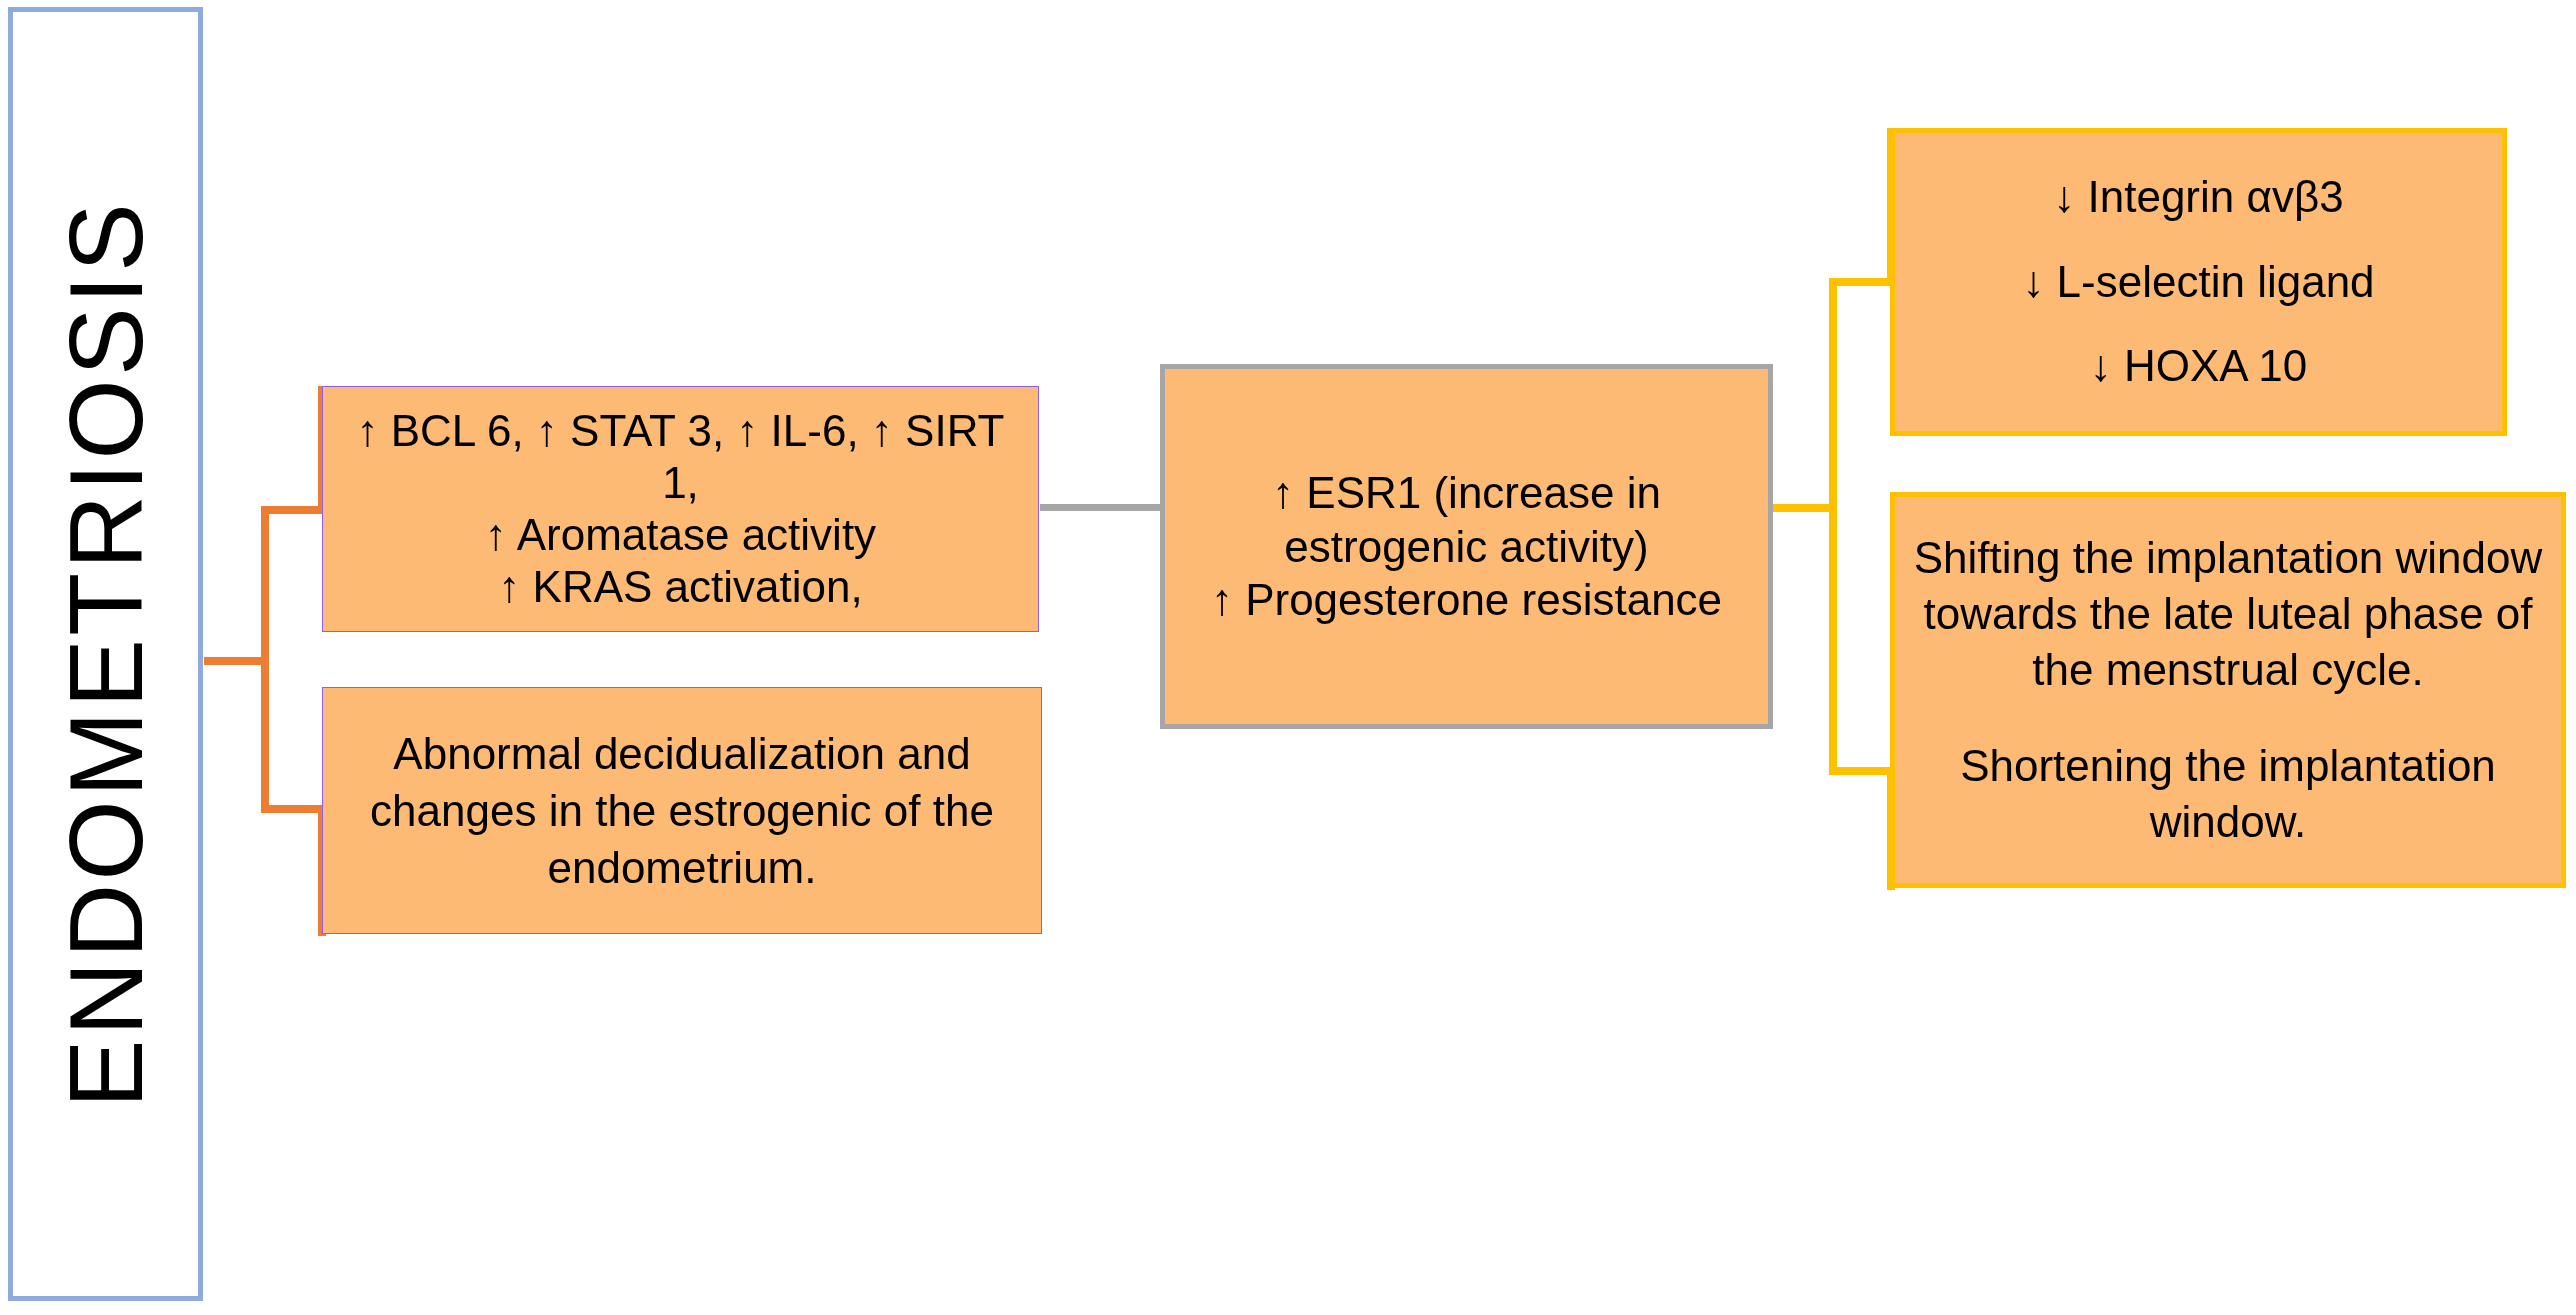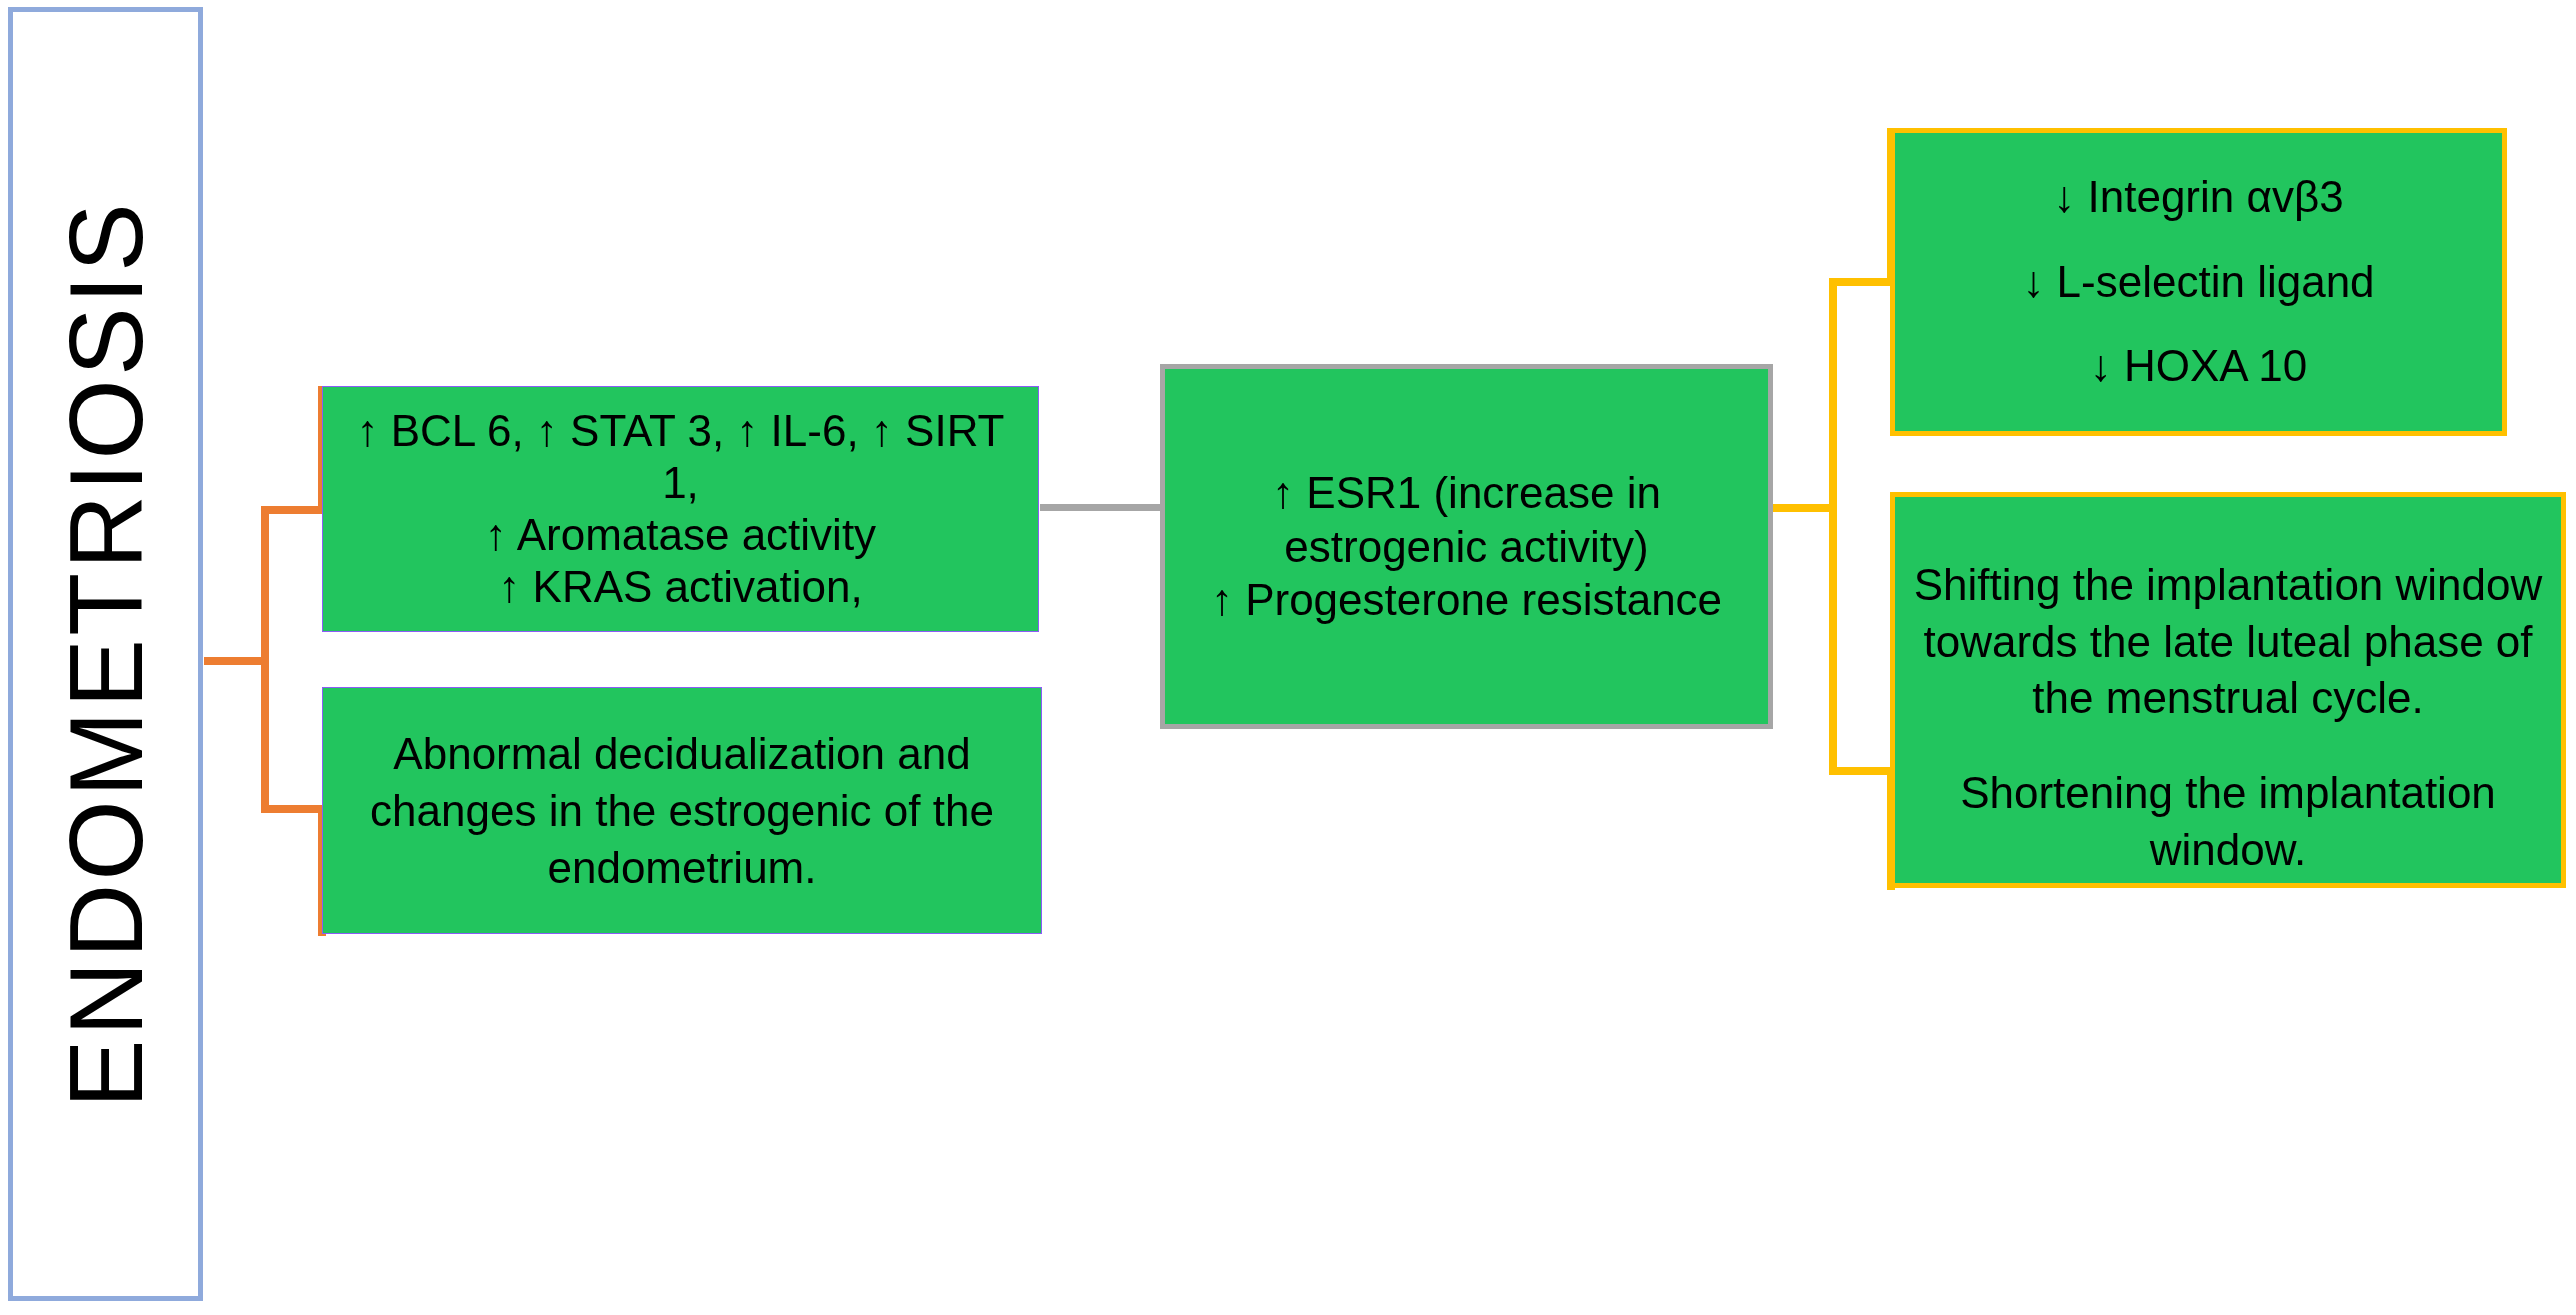--- a/index.html
+++ b/index.html
@@ -42,21 +42,21 @@
     font-weight: 400;
     letter-spacing: 3.4px;
     color: #000000;
     line-height: 1;
   }
 
   
   .node {
     position: absolute;
     box-sizing: border-box;
-    background: #22c55e;
+    background: #fdba74;
     display: flex;
     flex-direction: column;
     align-items: center;
     justify-content: center;
     text-align: center;
     color: #000000;
     font-family: "Liberation Sans", sans-serif;
     font-weight: 400;
   }
   .node .line {
@@ -104,21 +104,20 @@
     padding: 5px 11.8px;
     gap: 32px;
   }
   #node-implantation {
     left: 1890px; top: 492px;
     width: 676px; height: 396px;
     font-size: 44px;
     line-height: 1.28;
     padding: 5px 13.5px;
     gap: 39px;
-    justify-content: flex-end;
   }
 
   
   .conn {
     position: absolute;
     background: #ED7D31;
   }
   .conn-yellow { background: #FFC000; }
   .conn-gray   { background: #A6A6A6; }
 </style>

